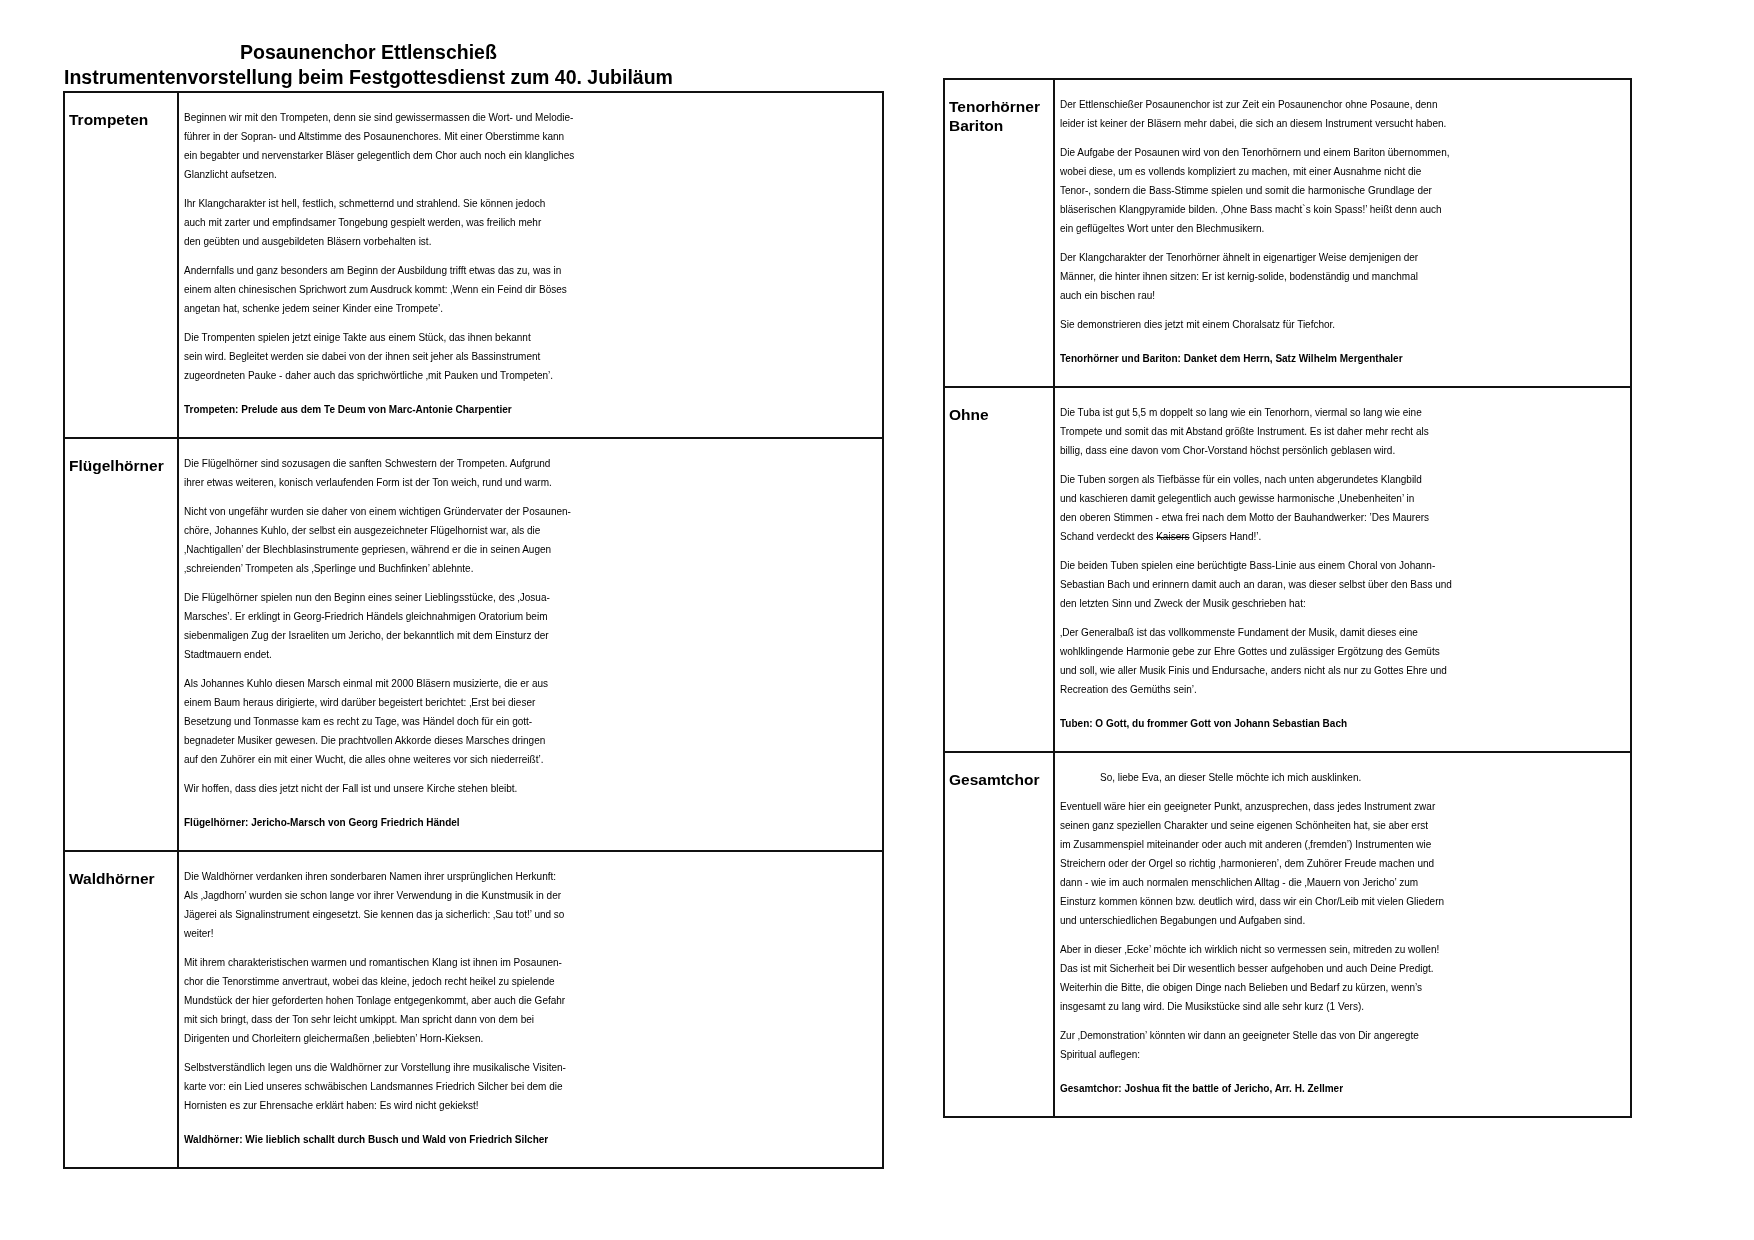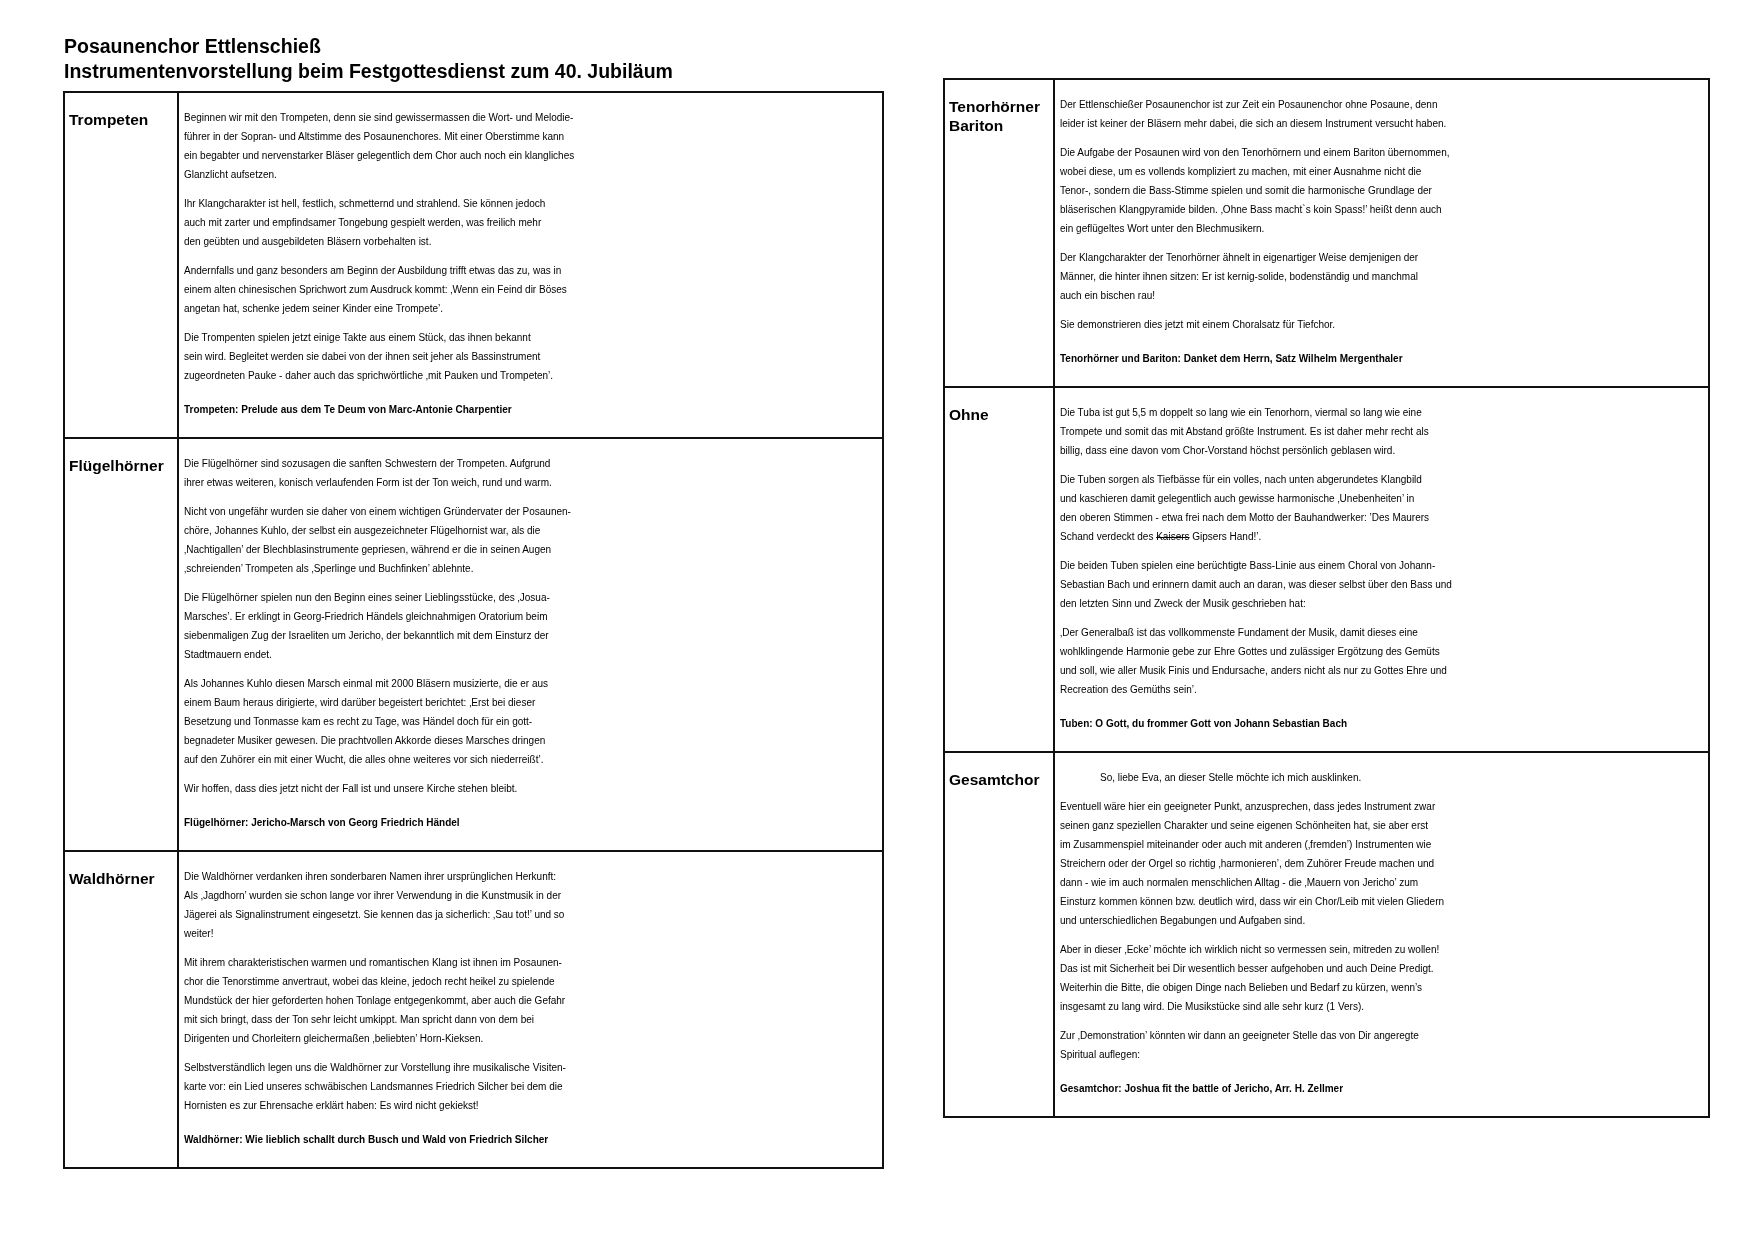--- a/index.html
+++ b/index.html
@@ -1,41 +1,41 @@
 <!DOCTYPE html>
 <html><head>
   <meta charset="utf-8">
   <style>
     html, body { margin: 0; padding: 0; background: #ffffff; }
     body {
       width: 1754px; height: 1240px; position: relative; overflow: hidden;
       font-family: "Liberation Sans", sans-serif; color: #000;
     }
     .header {
-      position: absolute; left: 64px; top: 34px;
-      font-weight: bold; font-size: 19.5px; line-height: 25px;
+      position: absolute; left: 64px; top: 40px;
+      font-weight: bold; font-size: 19.5px; line-height: 25px; text-align: center;
     }
     .tbl {
       position: absolute; border: 2px solid #111; border-collapse: collapse;
       table-layout: fixed;
     }
     .tbl td { border: 2px solid #111; vertical-align: top; }
     .tbl td.label {
       font-weight: bold; font-size: 15.5px; line-height: 19px;
       padding: 17px 4px 10px 4px;
     }
     .tbl td.content {
       font-size: 10px; line-height: 19px;
       padding: 15px 5px 12px 5px;
     }
     .tbl p { margin: 0 0 10px 0; }
     .tbl p.piece { font-weight: bold; margin: 15px 0 6px 0; }
     #left-table { left: 63px; top: 91px; width: 821px; }
     #left-table col.c1 { width: 114px; }
-    #right-table { left: 943px; top: 78px; width: 767px; }
+    #right-table { left: 943px; top: 78px; width: 689px; }
     #right-table col.c1 { width: 110px; }
     s { text-decoration: line-through; }
   </style>
 </head>
 <body>
 
 <div class="header">
   <div>Posaunenchor Ettlenschieß</div>
   <div>Instrumentenvorstellung beim Festgottesdienst zum  40. Jubiläum</div>
 </div>

